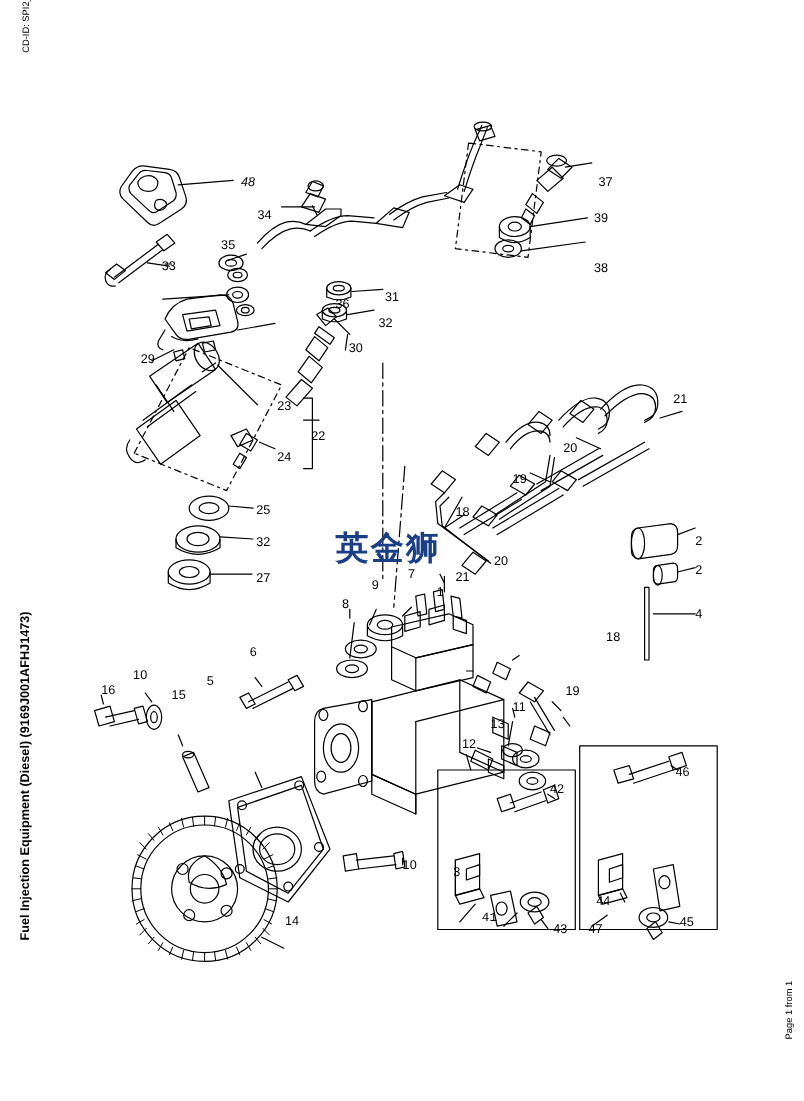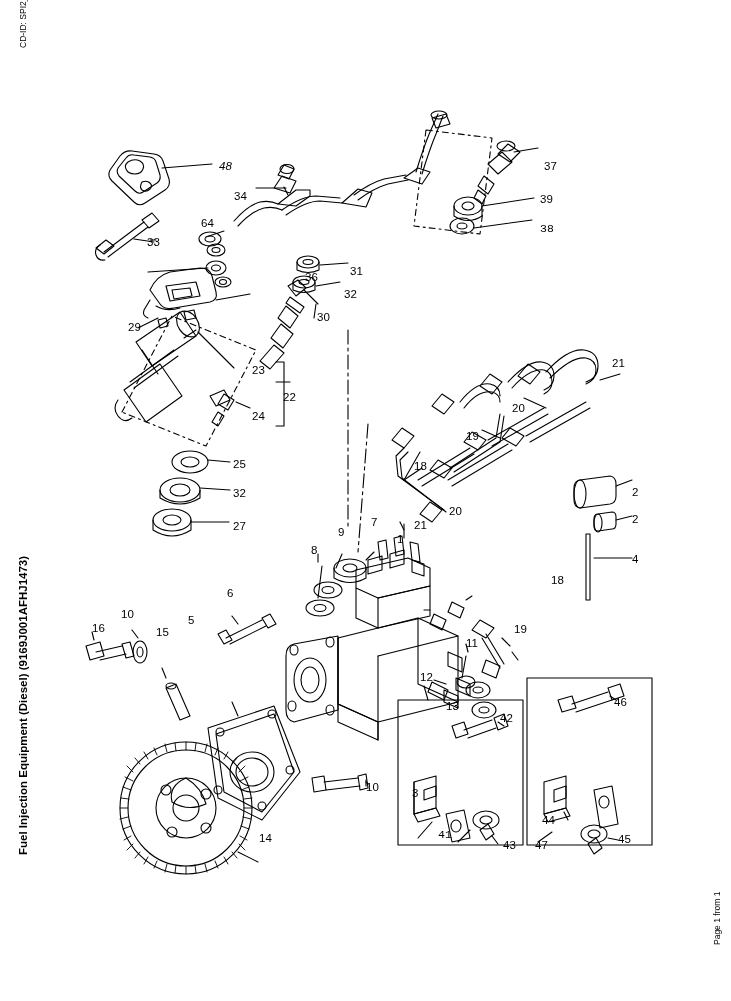--- a/index.html
+++ b/index.html
@@ -537,21 +537,21 @@
   <div class="cal" style="left:412px;top:788px;">3</div>
   <div class="cal" style="left:632px;top:554px;">4</div>
   <div class="cal" style="left:188px;top:615px;">5</div>
   <div class="cal" style="left:227px;top:588px;">6</div>
   <div class="cal" style="left:371px;top:517px;">7</div>
   <div class="cal" style="left:311px;top:545px;">8</div>
   <div class="cal" style="left:338px;top:527px;">9</div>
   <div class="cal" style="left:366px;top:782px;">10</div>
   <div class="cal" style="left:466px;top:638px;">11</div>
   <div class="cal" style="left:420px;top:672px;">12</div>
-  <div class="cal" style="left:446px;top:654px;margin-top:47px;">13</div>
+  <div class="cal" style="left:446px;top:654px;">13</div>
   <div class="cal" style="left:259px;top:833px;text-align:center;">14</div>
   <div class="cal" style="left:156px;top:627px;">15</div>
   <div class="cal" style="left:92px;top:623px;">16</div>
   <div class="cal" style="left:121px;top:609px;">10</div>
   <div class="cal" style="left:414px;top:461px;">18</div>
   <div class="cal" style="left:551px;top:575px;">18</div>
   <div class="cal" style="left:466px;top:431px;">19</div>
   <div class="cal" style="left:514px;top:624px;">19</div>
   <div class="cal" style="left:512px;top:403px;">20</div>
   <div class="cal" style="left:449px;top:506px;">20</div>
@@ -562,28 +562,29 @@
   <div class="cal" style="left:252px;top:411px;">24</div>
   <div class="cal" style="left:233px;top:459px;">25</div>
   <div class="cal" style="left:233px;top:488px;">32</div>
   <div class="cal" style="left:233px;top:521px;">27</div>
   <div class="cal" style="left:128px;top:322px;">29</div>
   <div class="cal" style="left:317px;top:312px;">30</div>
   <div class="cal" style="left:350px;top:266px;">31</div>
   <div class="cal" style="left:344px;top:289px;">32</div>
   <div class="cal" style="left:147px;top:237px;">33</div>
   <div class="cal" style="left:234px;top:191px;">34</div>
-  <div class="cal" style="left:201px;top:218px;">64</div>
+  <div class="cal" style="left:201px;top:218px;">35</div>
   <div class="cal" style="left:261px;top:272px;margin-left:44px;">36</div>
   <div class="cal" style="left:544px;top:161px;">37</div>
-  <div class="cal" style="left:540px;top:223px;font-family:Liberation Mono, monospace;">38</div>
+  <div class="cal" style="left:540px;top:239px;">38</div>
   <div class="cal" style="left:540px;top:194px;">39</div>
   <div class="cal" style="left:438px;top:829px;font-family:Liberation Mono, monospace;">41</div>
   <div class="cal" style="left:500px;top:713px;">42</div>
   <div class="cal" style="left:503px;top:840px;">43</div>
   <div class="cal" style="left:542px;top:815px;">44</div>
   <div class="cal" style="left:618px;top:834px;">45</div>
   <div class="cal" style="left:614px;top:697px;">46</div>
   <div class="cal" style="left:535px;top:840px;">47</div>
   <div class="cal" style="left:219px;top:161px;font-style:italic;">48</div>
 
+  <div id="watermark">英金狮</div>
 
 </div>
 
 </body></html>

